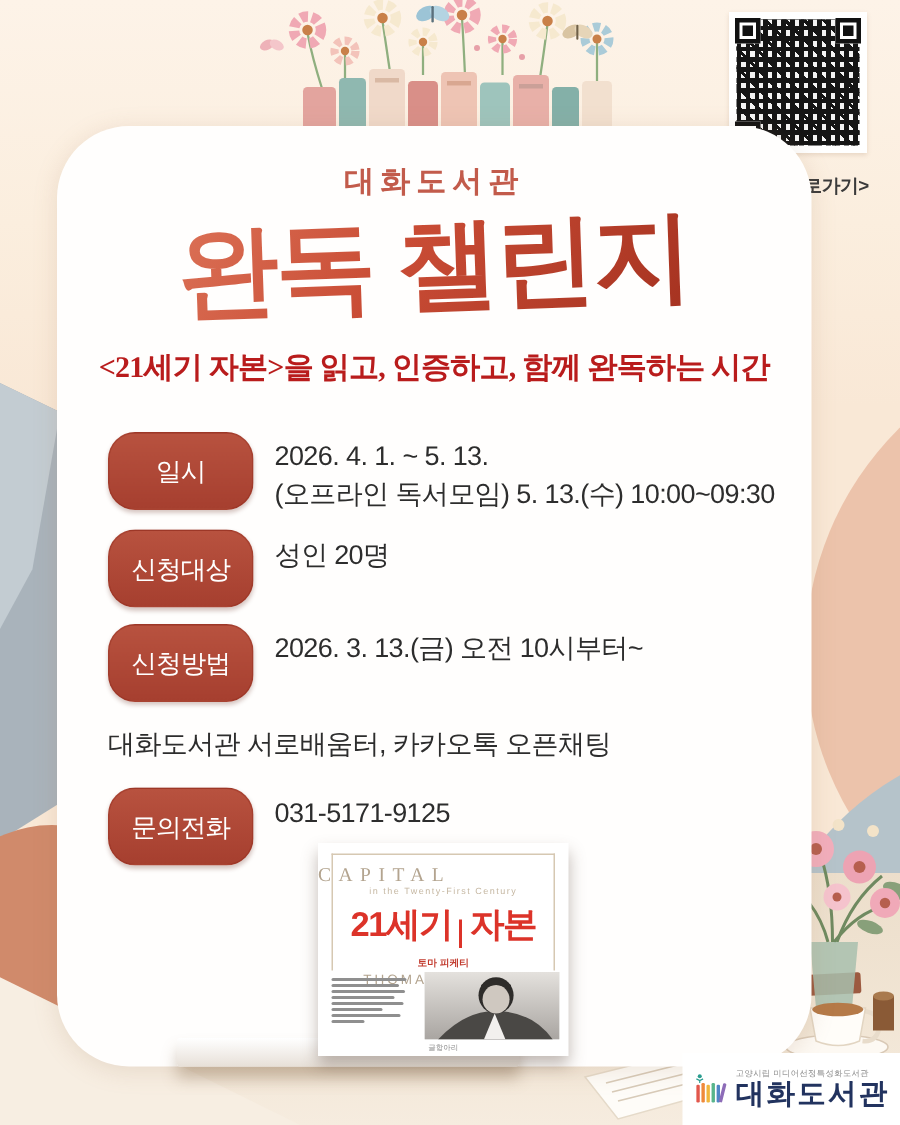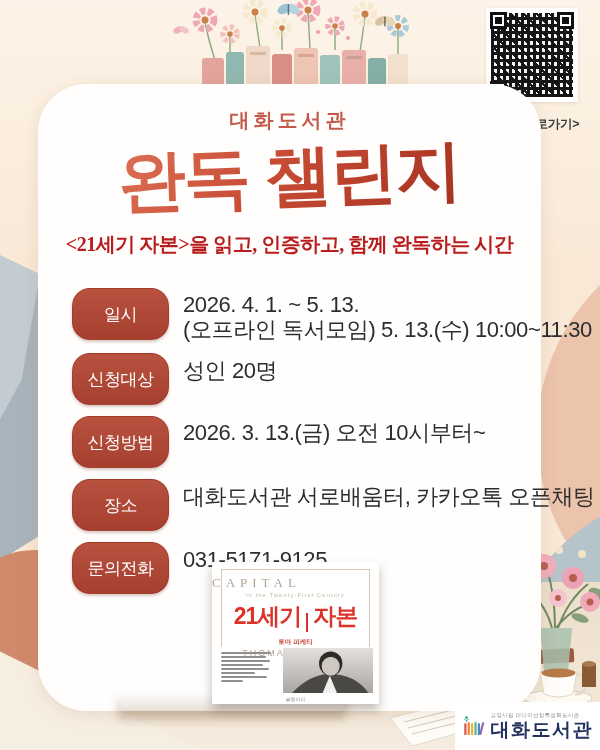--- a/index.html
+++ b/index.html
@@ -60,21 +60,21 @@
 
   .info{position:absolute;top:204px;left:34px;right:14px;display:flex;
         flex-direction:column;gap:11px}
   .row{display:flex;gap:14px;align-items:flex-start}
   .pill{flex:0 0 97px;height:52px;border-radius:18px;
         background:linear-gradient(180deg,#b8523f,#a63f2f);
         border:1px solid rgba(140,40,25,.35);box-sizing:border-box;
         color:#fff;font-weight:400;font-size:17px;letter-spacing:-0.5px;
         display:flex;align-items:center;justify-content:center;
         box-shadow:0 2px 3px rgba(90,30,20,.25)}
-  .lines{font-size:22px;color:#2d2d2d;line-height:25px;font-weight:500;
+  .lines{font-size:18px;color:#2d2d2d;line-height:25px;font-weight:500;
          padding-top:4px;letter-spacing:-0.4px;white-space:nowrap}
   .row.single .lines{line-height:35px;padding-top:0}
 
   
   .shelf{position:absolute;left:118px;top:692px;width:228px;height:19px;border-radius:2px;
          background:linear-gradient(180deg,#ffffff,#e7e0d8);
          box-shadow:0 8px 10px rgba(130,100,70,.35)}
   .book{position:absolute;left:212px;top:562px;width:167px;height:142px;background:#fff;
         box-shadow:0 6px 10px rgba(80,60,50,.35)}
   .book-frame{position:absolute;left:9px;right:9px;top:7px;height:77px;
@@ -264,35 +264,34 @@
   <div class="card">
     <div class="lib-name">대화도서관</div>
     <div class="title">완독 챌린지</div>
     <div class="subtitle">&lt;21세기 자본&gt;을 읽고, 인증하고, 함께 완독하는 시간</div>
 
     <div class="info">
       <div class="row">
         <div class="pill">일시</div>
         <div class="lines">
           <div>2026. 4. 1. ~ 5. 13.</div>
-          <div>(오프라인 독서모임) 5. 13.(수) 10:00~11:30</div>
+          <div>(오프라인 독서모임) 5. 13.(수) 10:00~09:30</div>
         </div>
       </div>
       <div class="row single">
         <div class="pill">신청대상</div>
         <div class="lines">성인 20명</div>
       </div>
       <div class="row">
         <div class="pill">신청방법</div>
         <div class="lines">
           <div>2026. 3. 13.(금) 오전 10시부터~</div>
         </div>
       </div>
       <div class="row single">
-        <div class="pill">장소</div>
         <div class="lines">대화도서관 서로배움터, 카카오톡 오픈채팅</div>
       </div>
       <div class="row single">
         <div class="pill">문의전화</div>
         <div class="lines">031-5171-9125</div>
       </div>
     </div>
   </div>
 
   <div class="shelf"></div>

